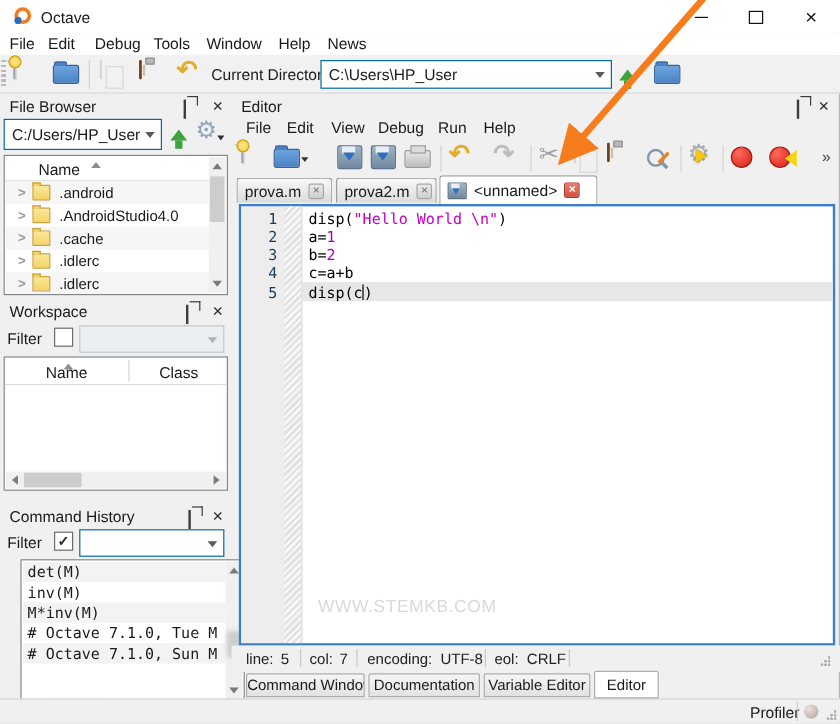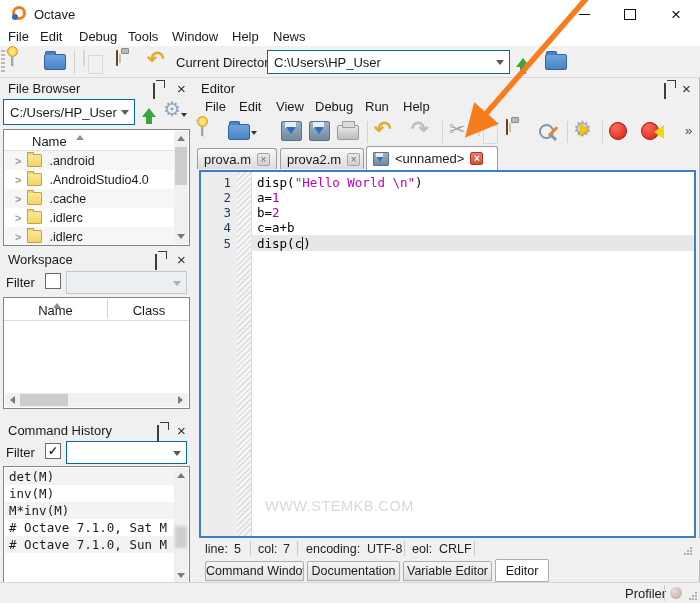--- a/index.html
+++ b/index.html
@@ -268,26 +268,26 @@
   <span class="abs icon-float" style="left:153px;top:426px;"></span>
   <span class="abs pclose" style="left:177px;top:423px;">×</span>
   <span class="abs" style="left:6px;top:445px;font-size:13px;">Filter</span>
   <span class="abs cb" style="left:45px;top:443px;">
       <span>✓</span>
     </span>
   <div class="abs combo" style="left:66px;top:441px;width:121px;height:23px;">
       <span class="chev"></span>
     </div>
 
-  <div class="abs listbox" style="left:3px;top:466px;width:187px;height:133px;">
+  <div class="abs listbox" style="left:17px;top:466px;width:187px;height:133px;">
     <div class="mono" style="position:absolute;left:1px;top:1px;right:15px;bottom:14px;overflow:hidden;">
       <div class="hrow">det(M)</div>
       <div class="hrow">inv(M)</div>
       <div class="hrow">M*inv(M)</div>
-      <div class="hrow"># Octave 7.1.0, Sat M</div>
+      <div class="hrow"># Octave 7.1.0, Tue M</div>
       <div class="hrow"># Octave 7.1.0, Sun M</div>
     </div>
     <div class="sb-v" style="bottom:15px;">
       <div class="sb-btn" style="top:0;">
           <span class="tri-up"></span>
         </div>
       <div class="thumb blur" style="left:1px;right:1px;top:58px;height:22px;"></div>
       <div class="sb-btn" style="bottom:0;">
           <span class="tri-down"></span>
         </div>

